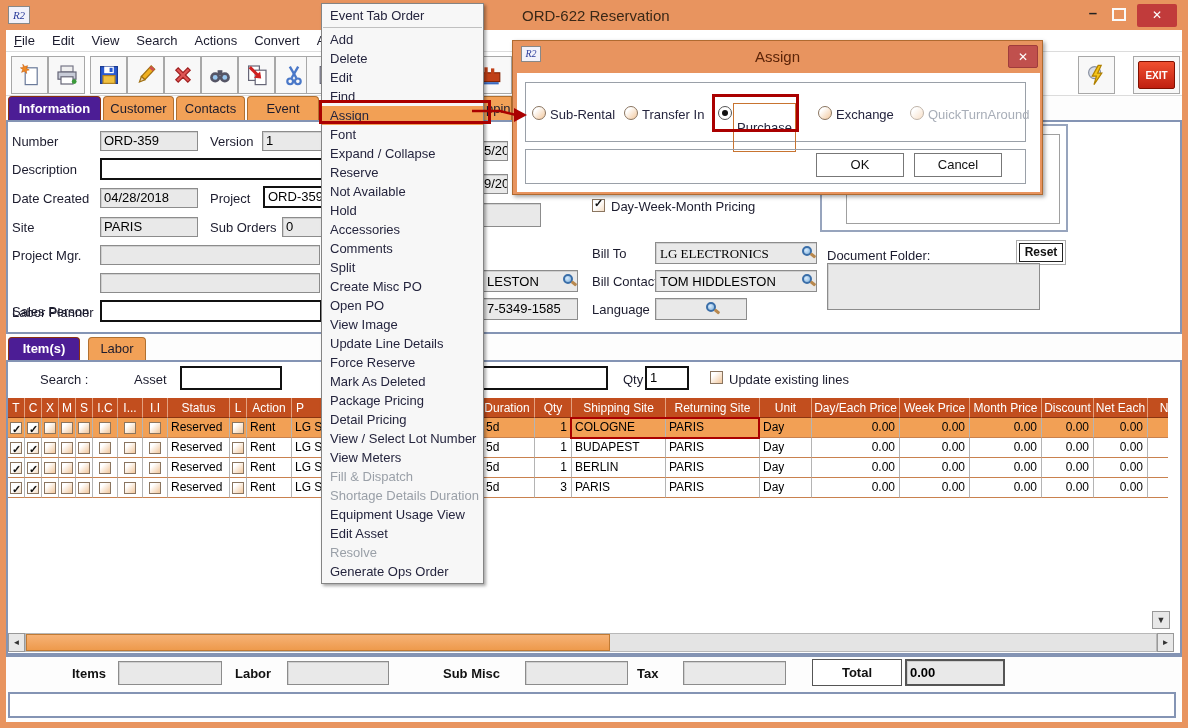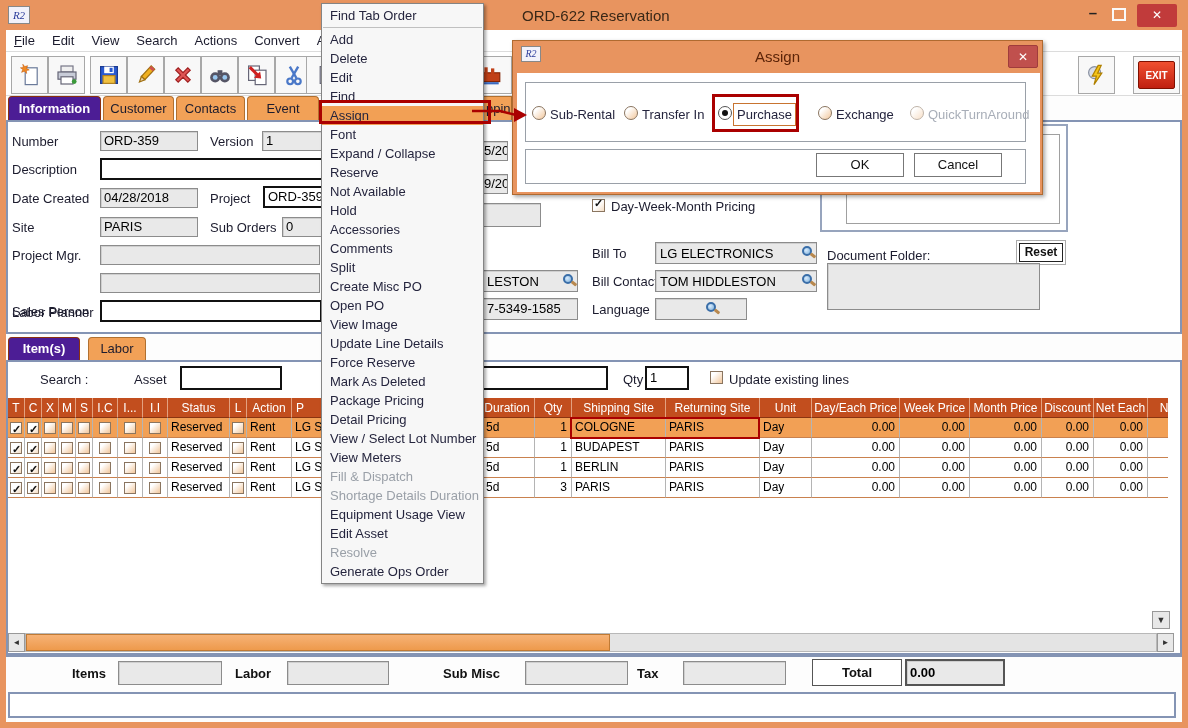--- a/index.html
+++ b/index.html
@@ -197,21 +197,21 @@
   <div class="field" style="left:408px;top:270px;width:170px;height:22px;">
     <span style="position:absolute;left:78px;top:2px;">LESTON</span>
     <span class="mag"></span>
   </div>
   <div class="field" style="left:408px;top:298px;width:170px;height:22px;padding-left:78px;line-height:20px;">7-5349-1585</div>
 
   <span class="cb checked" style="left:592px;top:199px;width:13px;height:13px;"></span>
   <span class="lbl" style="left:611px;top:199px;">Day-Week-Month Pricing</span>
 
   <span class="lbl" style="left:592px;top:246px;">Bill To</span>
-  <div class="field" style="left:655px;top:242px;width:162px;height:22px;">
+  <div class="field" style="left:655px;top:242px;width:162px;height:22px;font-family:Liberation Serif, serif;">
     <span style="position:absolute;left:4px;top:2px;">LG ELECTRONICS</span>
     <span class="mag"></span>
   </div>
   <span class="lbl" style="left:592px;top:274px;">Bill Contact</span>
   <div class="field" style="left:655px;top:270px;width:162px;height:22px;">
     <span style="position:absolute;left:4px;top:2px;">TOM HIDDLESTON</span>
     <span class="mag"></span>
   </div>
   <span class="lbl" style="left:592px;top:302px;">Language</span>
   <div class="field" style="left:655px;top:298px;width:92px;height:22px;">
@@ -454,21 +454,21 @@
   <span class="blbl" style="left:443px;top:666px;">Sub Misc</span>
   <div class="field" style="left:525px;top:661px;width:103px;height:24px;"></div>
   <span class="blbl" style="left:637px;top:666px;">Tax</span>
   <div class="field" style="left:683px;top:661px;width:103px;height:24px;"></div>
   <div class="abs" style="left:812px;top:659px;width:90px;height:27px;background:#fff;border:1px solid #555;font-size:13px;font-weight:bold;color:#111;text-align:center;line-height:25px;">Total</div>
   <div class="field" style="left:905px;top:659px;width:100px;height:27px;border:2px solid #555;font-weight:bold;line-height:23px;">0.00</div>
 
   <div class="abs" style="left:8px;top:692px;width:1168px;height:26px;background:#fff;border:2px solid #8494B4;"></div>
 
   <div class="abs" id="context-menu" style="left:321px;top:3px;width:163px;background:#f7f7f7;border:1px solid #848484;box-shadow:2px 2px 3px rgba(0,0,0,.35);z-index:10;padding:2px 0;">
-      <div class="menu-item-ctx">Find Tab Order</div>
+      <div class="menu-item-ctx">Event Tab Order</div>
       <div style="height: 1px; background: rgb(192, 192, 192); margin: 2px 1px;"></div>
       <div class="menu-item-ctx">Add</div>
       <div class="menu-item-ctx">Delete</div>
       <div class="menu-item-ctx">Edit</div>
       <div class="menu-item-ctx">Find</div>
       <div class="menu-item-ctx hl">Assign</div>
       <div class="menu-item-ctx">Font</div>
       <div class="menu-item-ctx">Expand / Collapse</div>
       <div class="menu-item-ctx">Reserve</div>
       <div class="menu-item-ctx">Not Available</div>
@@ -498,21 +498,21 @@
     <div class="abs" style="left:8px;top:5px;width:20px;height:16px;background:#f2f2fa;border:1px solid #888;font-family:'Liberation Serif',serif;font-style:italic;font-size:10px;color:#2a3a9a;text-align:center;line-height:14px;">R2</div>
     <div class="abs" style="left:0;top:7px;width:100%;text-align:center;font-size:15px;color:#5c2408;">Assign</div>
     <div class="abs glyph-close" style="left:495px;top:4px;width:30px;height:23px;background:#C0504D;border:1px solid #a03c3c;border-radius:2px;color:#fff;font-size:12px;text-align:center;line-height:22px;"></div>
     <div class="abs" style="left:4px;top:32px;width:523px;height:119px;background:#fff;"></div>
     <div class="abs" id="assign-options-group" style="left:12px;top:41px;width:501px;height:60px;border:1px solid #9aa0a8;">
         <span class="radio" style="left: 6px; top: 23px;"></span>
         <span class="dlg-lbl" style="left: 24px; top: 24px;">Sub-Rental</span>
         <span class="radio" style="left: 98px; top: 23px;"></span>
         <span class="dlg-lbl" style="left: 116px; top: 24px;">Transfer In</span>
         <span class="radio sel" style="left: 192px; top: 23px;"></span>
-        <span class="dlg-lbl" style="border: 1.5px solid rgb(200, 116, 48); padding: 3px 3px; top: 20px; left: 207px;">Purchase</span>
+        <span class="dlg-lbl" style="border: 1.5px solid rgb(200, 116, 48); padding: 16px 3px; top: 20px; left: 207px;">Purchase</span>
         <span class="radio" style="left: 292px; top: 23px;"></span>
         <span class="dlg-lbl" style="left: 310px; top: 24px;">Exchange</span>
         <span class="radio dis" style="left: 384px; top: 23px;"></span>
         <span class="dlg-lbl" style="left: 402px; top: 24px; color: rgb(168, 174, 184);">QuickTurnAround</span>
       </div>
     <div class="abs" style="left:12px;top:108px;width:501px;height:35px;border:1px solid #9aa0a8;"></div>
     <div class="btn" style="left:303px;top:112px;width:88px;height:24px;line-height:22px;">OK</div>
     <div class="btn" style="left:401px;top:112px;width:88px;height:24px;line-height:22px;">Cancel</div>
   </div>
 

